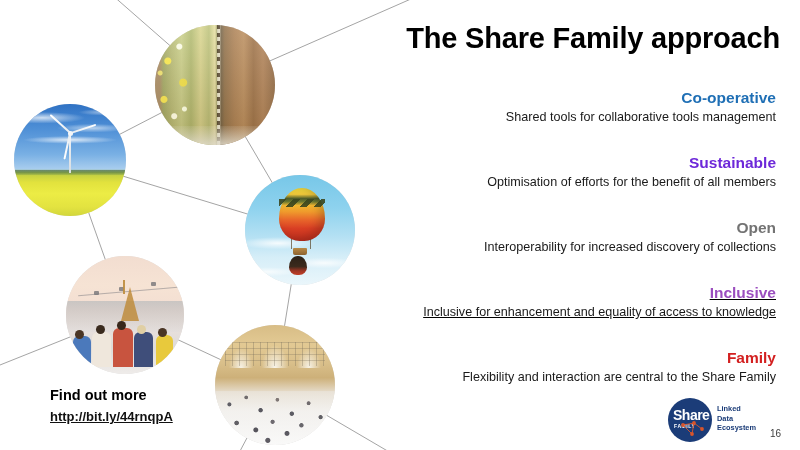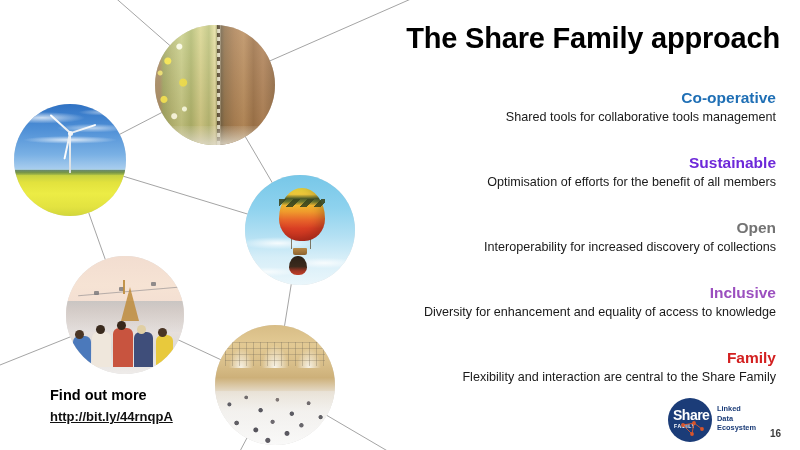--- a/index.html
+++ b/index.html
@@ -346,21 +346,21 @@
     font-size: 7.4px;
     font-weight: bold;
     color: #1b3c78;
     line-height: 9.6px;
   }
   #slide-number {
     position: absolute;
     left: 770px;
     top: 428px;
     font-size: 10px;
-    font-weight: bold;
+    font-weight: normal;
     color: #3d3d3d;
   }
 </style>
 </head>
 <body>
 
 <div id="slide">
 
   <svg id="network-svg" viewBox="0 0 800 450">
     <g stroke="#9a9a9a" stroke-width="0.9" fill="none">
@@ -456,23 +456,23 @@
   <div class="value-block" style="top:153px;">
     <div class="value-heading" style="color:#6d28d9;">Sustainable</div>
     <div class="value-desc">Optimisation of efforts for the benefit of all members</div>
   </div>
 
   <div class="value-block" style="top:218px;">
     <div class="value-heading" style="color:#737373;">Open</div>
     <div class="value-desc">Interoperability for increased discovery of collections</div>
   </div>
 
-  <div class="value-block" style="top:283px;">
+  <div class="value-block" style="top:283px;text-decoration:underline;">
     <div class="value-heading" style="color:#9B4FBF;">Inclusive</div>
-    <div class="value-desc">Diversity for enhancement and equality of access to knowledge</div>
+    <div class="value-desc">Inclusive for enhancement and equality of access to knowledge</div>
   </div>
 
   <div class="value-block" style="top:348px;">
     <div class="value-heading" style="color:#D32020;">Family</div>
     <div class="value-desc">Flexibility and interaction are central to the Share Family</div>
   </div>
 
   <div id="cta">
     <div id="cta-title">Find out more</div>
     <a id="cta-link" href="#">http://bit.ly/44rnqpA</a>

